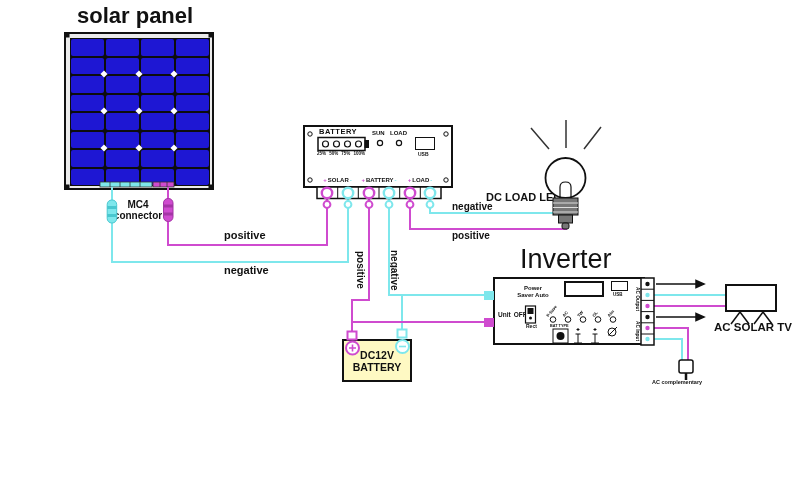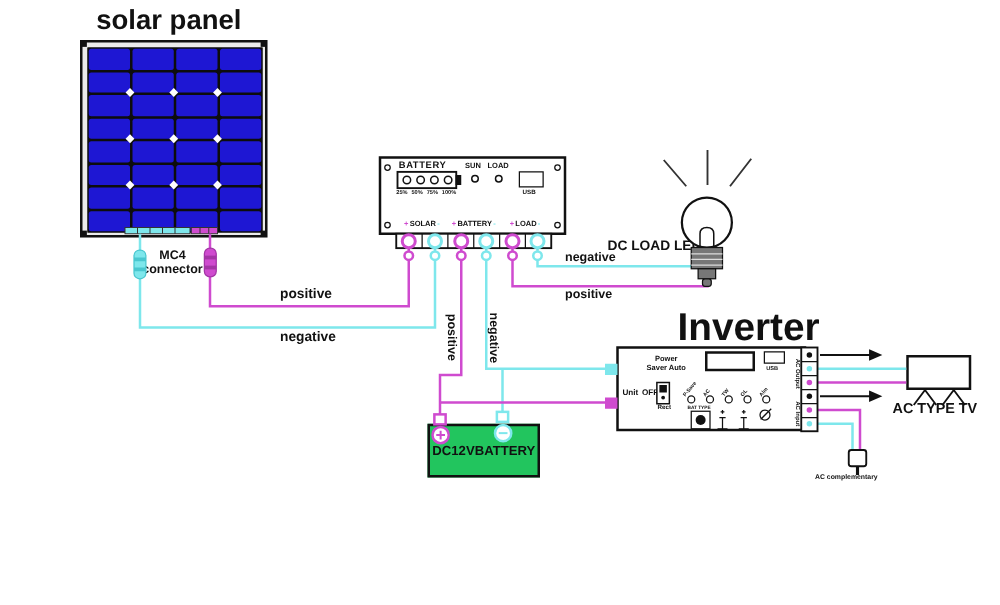--- a/index.html
+++ b/index.html
@@ -24,34 +24,34 @@
   .sun-label{left:372px;top:130px;font-size:6px;font-weight:bold;}
   .load-label{left:390px;top:130px;font-size:6px;font-weight:bold;}
   .usb-box{left:415px;top:137px;width:20px;height:13px;border:1.5px solid #111;box-sizing:border-box;}
   .usb-label{left:418px;top:151px;font-size:5px;font-weight:bold;}
   .tlabel{position:absolute;top:177px;display:flex;justify-content:center;gap:1px;font-size:6px;font-weight:bold;}
   .plus{color:#cf4bcf;}.minus{color:#7ee7ec;}
   .wl{position:absolute;font-weight:bold;font-size:11px;}
   .wl-sm{font-size:10px;}
   .vlabel{position:absolute;font-weight:bold;font-size:10px;transform:rotate(90deg);transform-origin:left top;white-space:nowrap;}
   .led-label{left:486px;top:191px;font-size:11px;font-weight:bold;}
-  .inv-title{left:542px;top:244px;font-size:31px;font-weight:bold;}
+  .inv-title{left:520px;top:244px;font-size:27px;font-weight:normal;}
   .inv-box{left:493px;top:277px;width:152px;height:68px;border:2px solid #111;background:#fff;box-sizing:border-box;}
   .power-saver{left:508px;top:285px;width:50px;text-align:center;font-size:6px;font-weight:bold;line-height:7px;}
   .unit-off{left:498px;top:311px;font-size:6.5px;font-weight:bold;display:flex;gap:3px;}
   .rect-label{left:526px;top:323px;font-size:5px;font-weight:bold;}
   .disp{left:564px;top:281px;width:40px;height:16px;border:2px solid #111;box-sizing:border-box;background:#fff;}
   .usb2-box{left:611px;top:281px;width:17px;height:10px;border:1.5px solid #111;box-sizing:border-box;}
   .usb2-label{left:613px;top:292px;font-size:4.5px;font-weight:bold;}
   .ind-label{position:absolute;font-size:4.2px;font-weight:bold;transform:rotate(-50deg);transform-origin:left bottom;white-space:nowrap;}
   .battype{left:550px;top:324px;font-size:3.8px;font-weight:bold;}
   .vsmall{position:absolute;font-size:4.8px;font-weight:bold;transform:rotate(90deg);transform-origin:left top;white-space:nowrap;}
-  .batt-box{left:342px;top:339px;width:90px;height:43px;border:2px solid #111;box-sizing:border-box;
-            display:flex;align-items:center;justify-content:center;
-            font-size:10.5px;font-weight:bold;line-height:12px;background:#22c55e;}
+  .batt-box{left:342px;top:339px;width:70px;height:43px;border:2px solid #111;box-sizing:border-box;
+            display:flex;flex-direction:column;align-items:center;justify-content:center;
+            font-size:10.5px;font-weight:bold;line-height:12px;background:#fef9c3;}
   .tv-box{left:725px;top:284px;width:52px;height:28px;border:2px solid #111;box-sizing:border-box;background:#fff;}
   .tv-label{left:714px;top:321px;font-size:11.5px;font-weight:bold;}
   .plug-label{left:652px;top:379px;font-size:5.5px;font-weight:bold;}
   .main-title{left:0;top:410px;width:800px;text-align:center;font-size:43px;font-weight:bold;color:#1b1b1b;}
 </style>
 </head>
 <body>
 
 <div class="stage">
 
@@ -168,21 +168,21 @@
   <div class="abs battype">BAT TYPE</div>
   <div class="vsmall" style="left:640px;top:287px;">AC Output</div>
   <div class="vsmall" style="left:640px;top:321px;">AC Input</div>
 
   <div class="abs batt-box">
     <div>DC12V</div>
     <div>BATTERY</div>
   </div>
 
   <div class="abs tv-box"></div>
-  <div class="abs tv-label">AC TYPE TV</div>
+  <div class="abs tv-label">AC SOLAR TV</div>
   <div class="abs plug-label">AC complementary</div>
 
 
   <svg class="abs svg-layer" viewBox="0 0 800 484" xmlns="http://www.w3.org/2000/svg">
 
     <g fill="#111">
       <rect x="64.5" y="32.5" width="5" height="5"></rect>
         <rect x="208.5" y="32.5" width="5" height="5"></rect>
       <rect x="64.5" y="184.5" width="5" height="5"></rect>
         <rect x="208.5" y="184.5" width="5" height="5"></rect>

